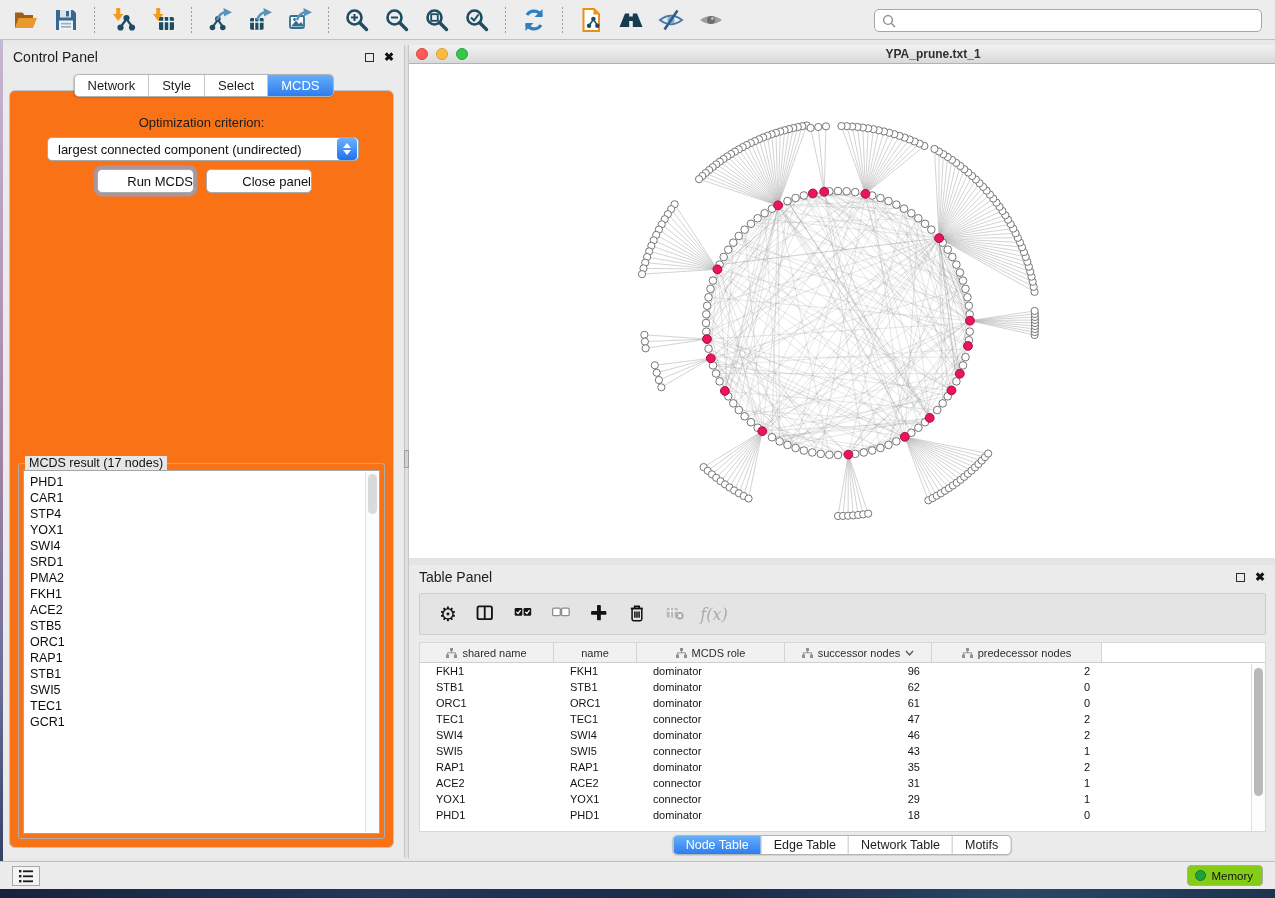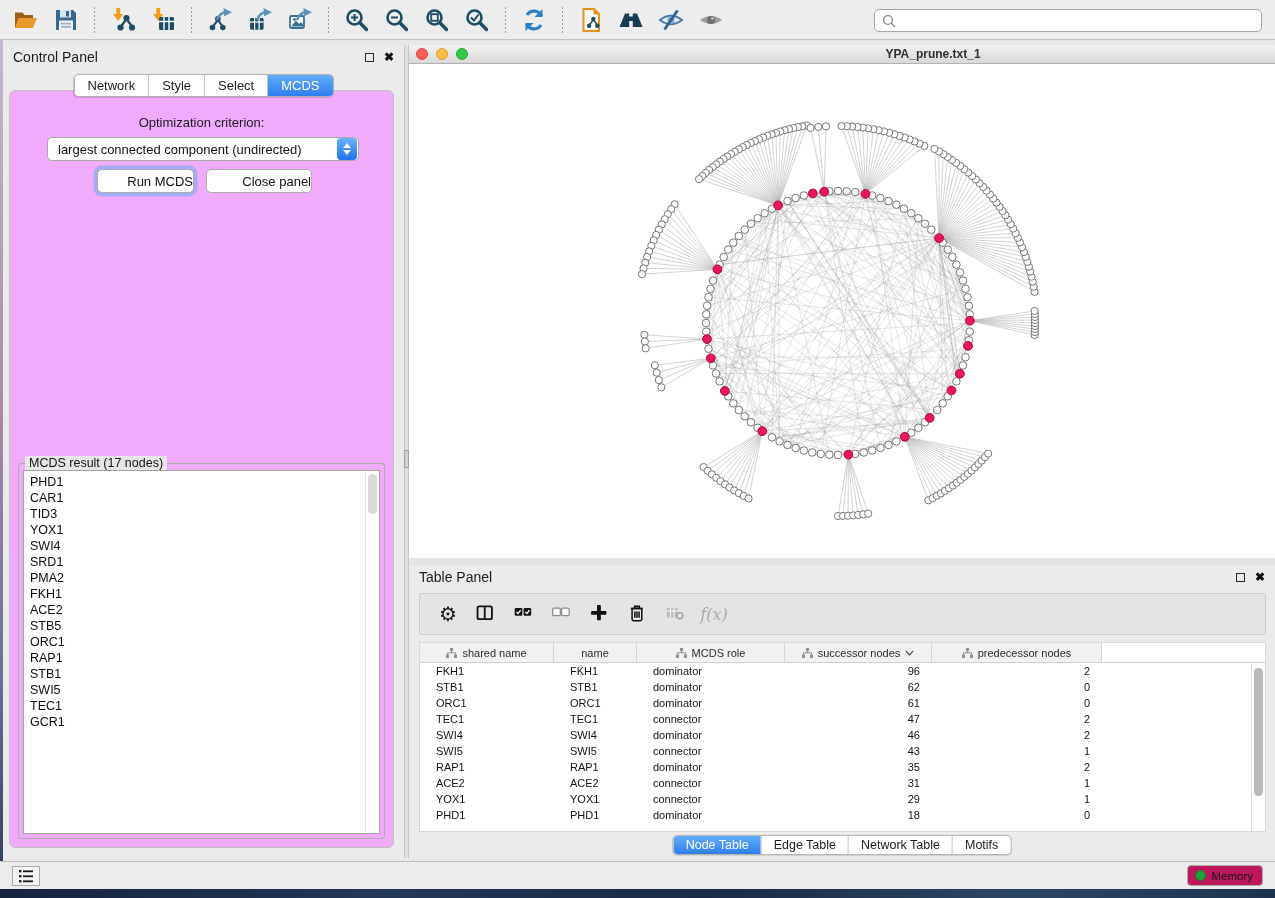--- a/index.html
+++ b/index.html
@@ -38,21 +38,21 @@
 
   #cp-tabs { position:absolute; left:50%; top:29px; transform:translateX(-50%);
     display:flex; background:#fff; border:1px solid #b4b4b4; border-radius:5px;
     overflow:hidden; z-index:3; box-shadow:0 0.5px 1px rgba(0,0,0,.15); }
   .seg-tab { padding:3px 13px; font-size:13px; color:#1d1d1d; background:#fff;
     border-right:1px solid #c6c6c6; cursor:pointer; white-space:nowrap; }
   .seg-tab:last-child { border-right:none; }
   .seg-tab.active { background:linear-gradient(#64aefa,#2e7df0); color:#fff; }
 
   #cp-card { position:absolute; left:6px; right:10px; top:45px; bottom:10px;
-    background:#f0abfc; border:1px solid #c2c2c2; border-radius:6px; }
+    background:#f97316; border:1px solid #c2c2c2; border-radius:6px; }
   #criterion-label { position:absolute; left:0; right:0; top:24px; text-align:center;
     font-size:13px; color:#1a1a1a; }
   #criterion-select { position:absolute; left:37px; top:46px; width:312px; height:24px;
     background:#fff; border:1px solid #a8a8a8; border-radius:5px;
     display:flex; align-items:center; cursor:pointer; }
   #criterion-select .sel-text { font-size:13px; color:#111; padding-left:10px; flex:1;
     white-space:nowrap; overflow:hidden; }
   .sel-stepper { width:20px; height:22px; margin-right:1px; border-radius:4px;
     background:linear-gradient(#6db1fb,#1f72ee); display:flex; flex-direction:column;
     align-items:center; justify-content:center; gap:2px; }
@@ -128,21 +128,21 @@
   .tp-tab:last-child { border-right:none; }
   .tp-tab.active { background:linear-gradient(#64aefa,#2e7df0); color:#fff; }
 
   
   #status-bar { left:0; top:861px; width:1275px; height:28px; background:#ececec;
     border-top:1px solid #bfbfbf; }
   #list-btn { position:absolute; left:12px; top:4px; width:28px; height:20px;
     background:#f4f4f4; border:1px solid #a9a9a9; display:flex; align-items:center;
     justify-content:center; cursor:pointer; }
   #memory-btn { position:absolute; right:12px; top:3px; height:21px; padding:0 9px 0 7px;
-    background:#be185d; border:1px solid #ababab; border-radius:4px; display:flex;
+    background:#84cc16; border:1px solid #ababab; border-radius:4px; display:flex;
     align-items:center; gap:5px; font-size:11.5px; color:#111; cursor:pointer; }
   #memory-dot { width:11px; height:11px; border-radius:50%; background:#1ea33b;
     border:1px solid #157a2b; }
 </style>
 </head>
 <body>
 
 <div id="wp-left" class="abs"></div>
 <div id="wp-bottom" class="abs"></div>
 
@@ -341,21 +341,21 @@
         </span>
     </div>
     <button id="run-btn" class="aq-btn">Run MCDS</button>
     <button id="close-btn" class="aq-btn">Close panel</button>
     <div id="mcds-fieldset">
       <div id="mcds-legend">MCDS result (17 nodes)</div>
       <div id="mcds-list">
         <ul>
             <li>PHD1</li>
             <li>CAR1</li>
-            <li>TID3</li>
+            <li>STP4</li>
             <li>YOX1</li>
             <li>SWI4</li>
             <li>SRD1</li>
             <li>PMA2</li>
             <li>FKH1</li>
             <li>ACE2</li>
             <li>STB5</li>
             <li>ORC1</li>
             <li>RAP1</li>
             <li>STB1</li>

